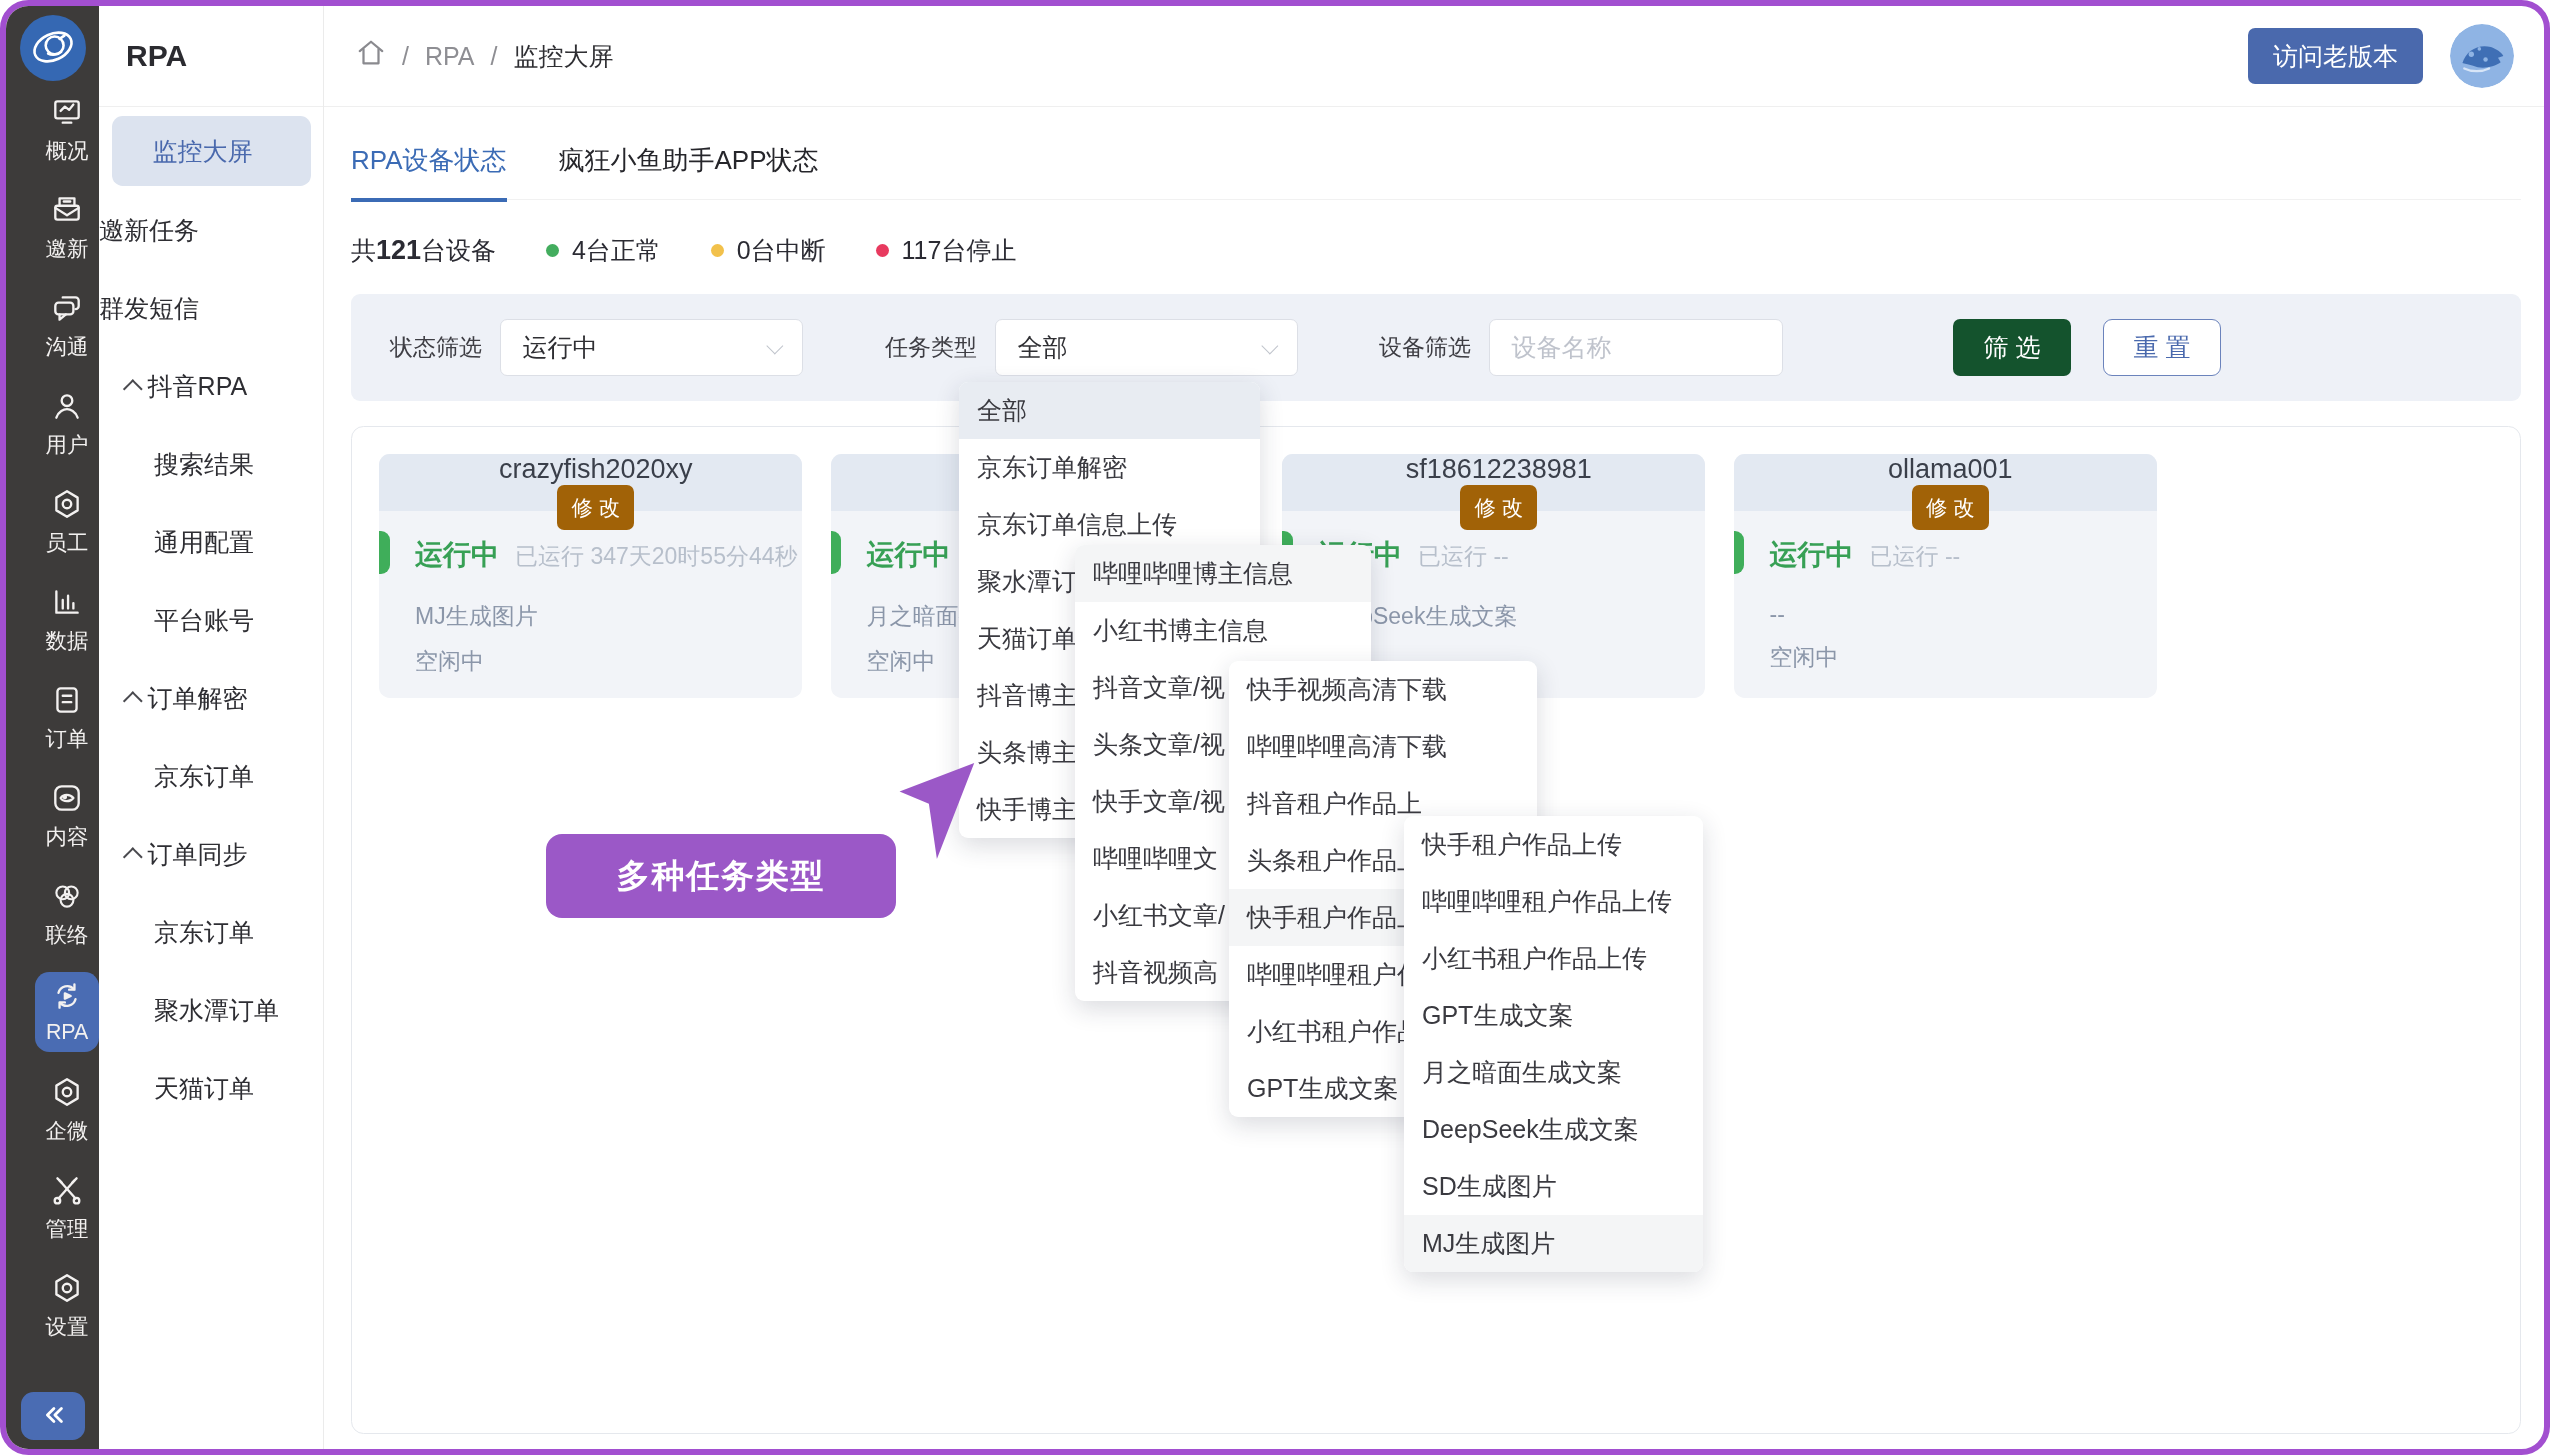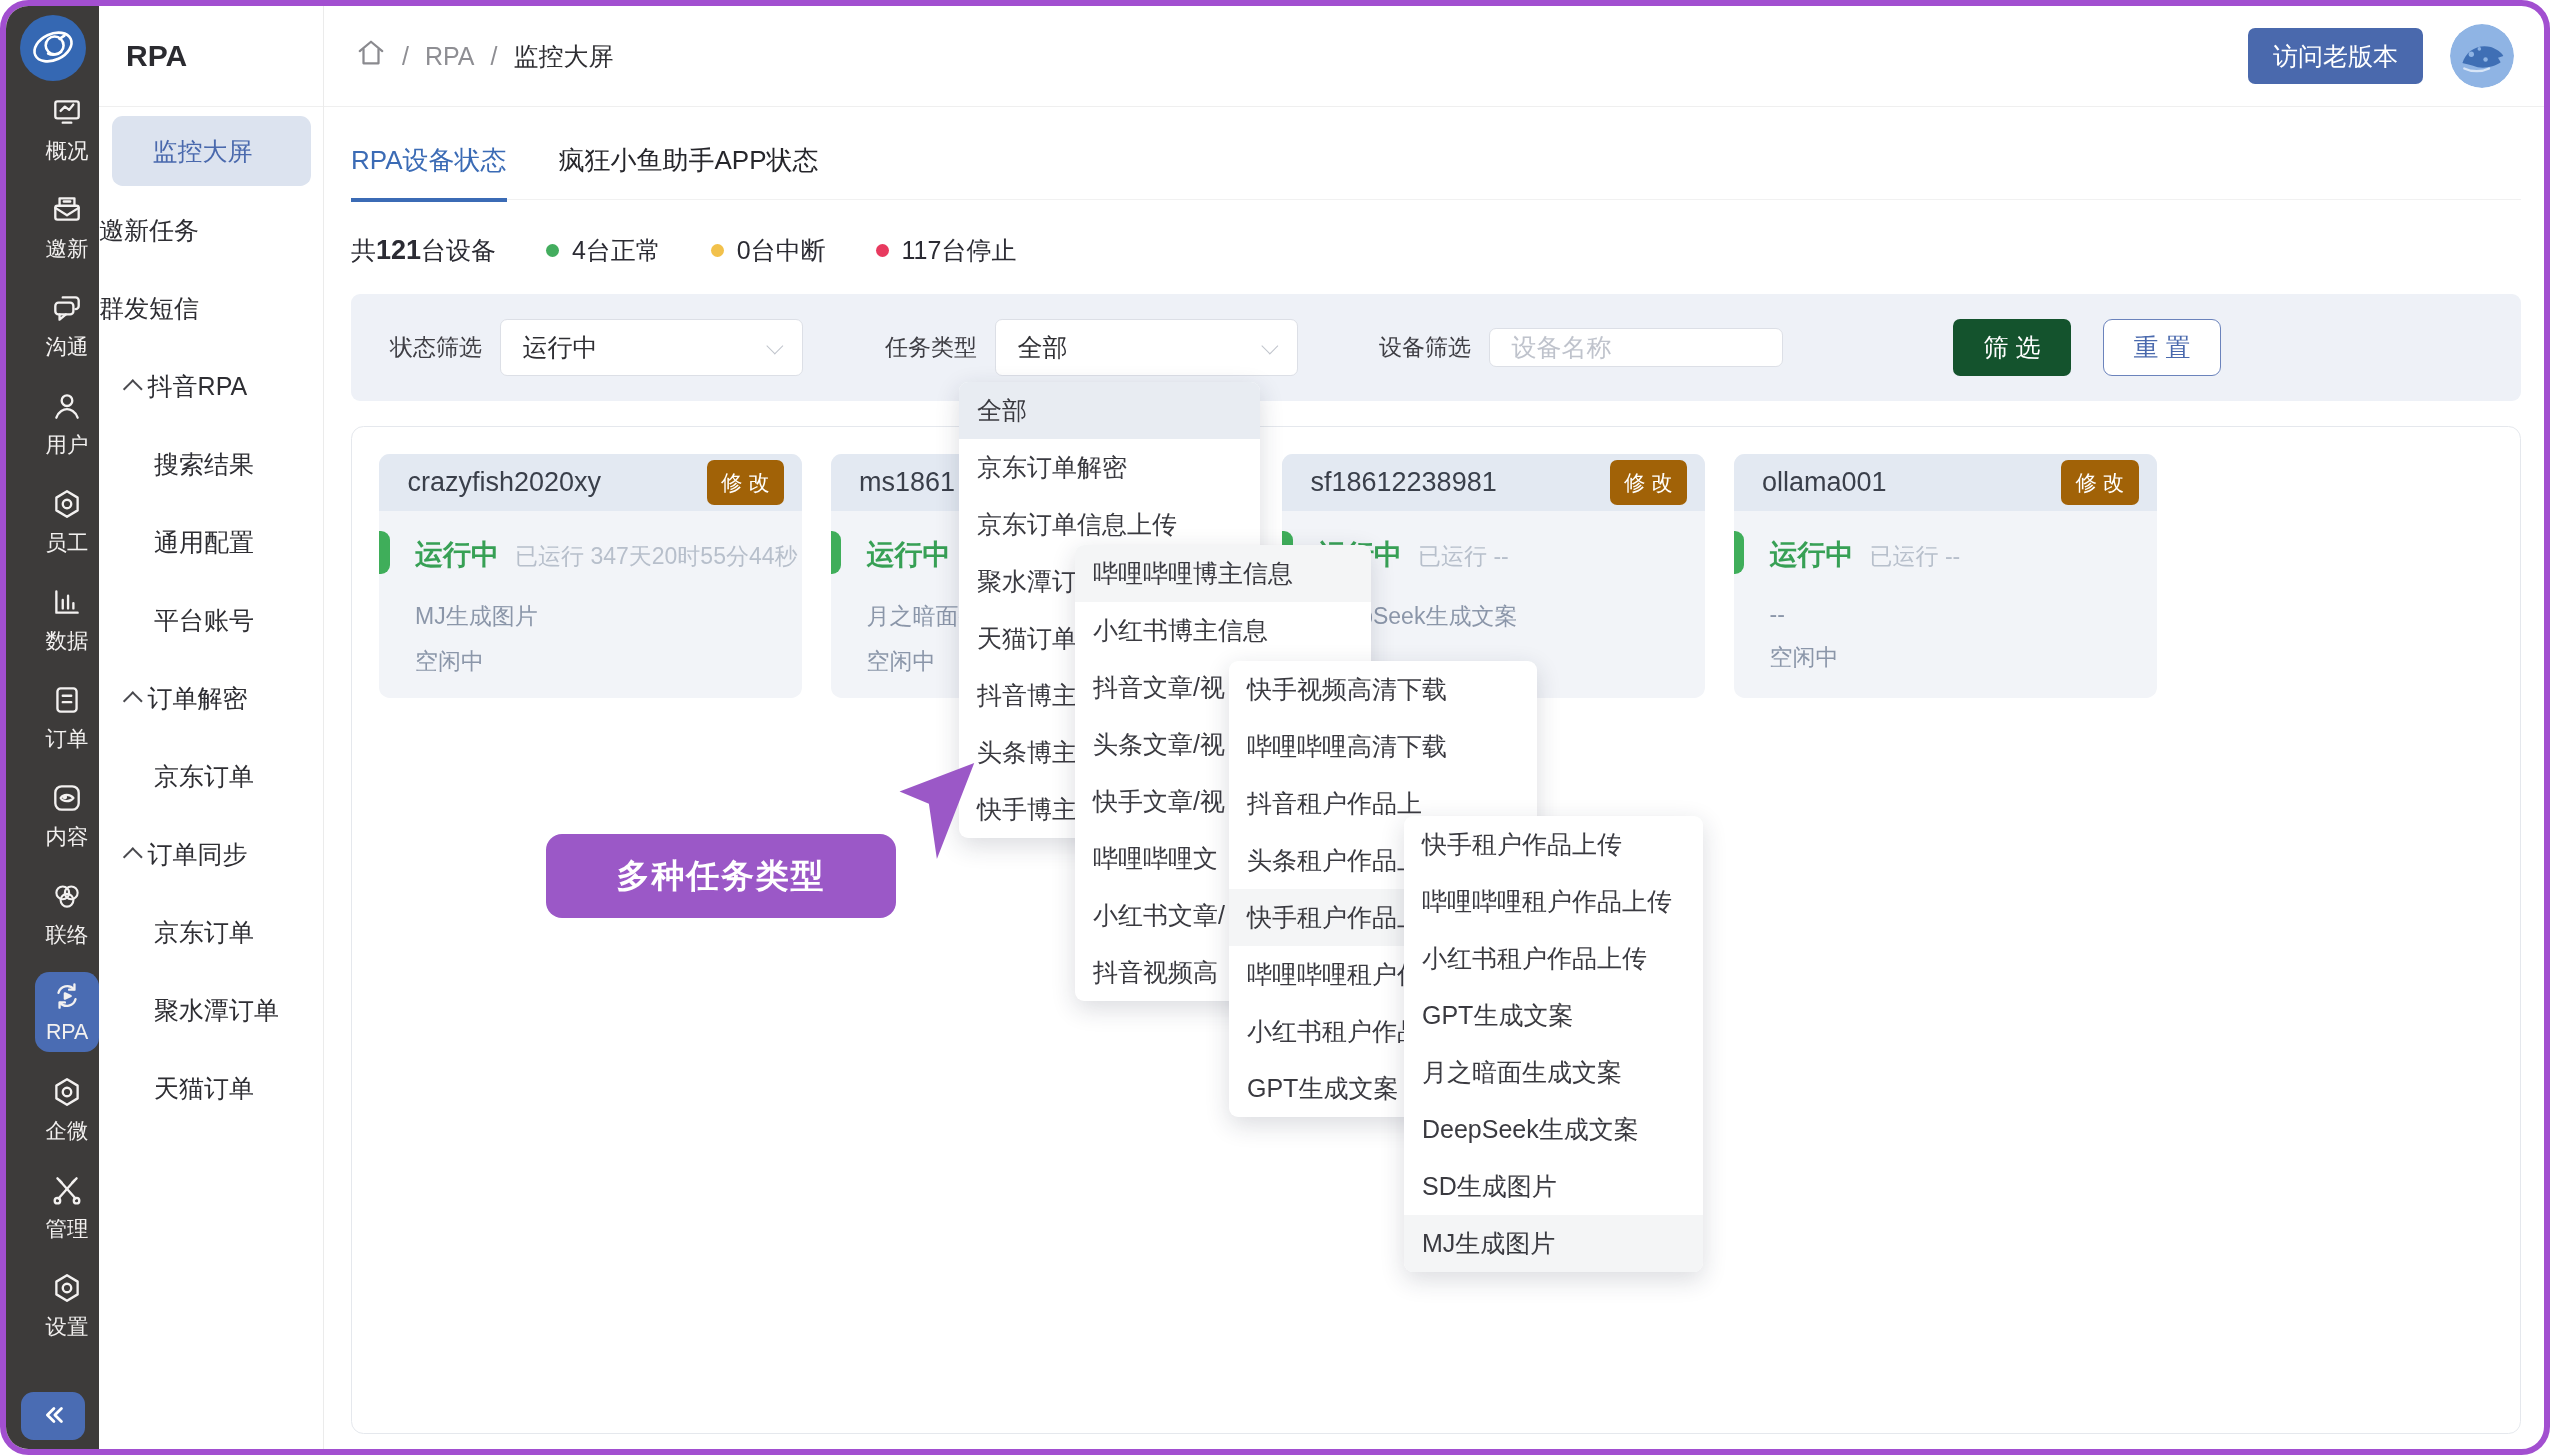--- a/index.html
+++ b/index.html
@@ -41,30 +41,30 @@
 
   .summary { display:flex; align-items:center; margin-top:34px; font-size:25px; color:#2B2B33; gap:50px; }
   .summary b { font-size:27px; }
   .seg { display:flex; align-items:center; gap:12.5px; }
   .dot { width:13.4px; height:13.4px; border-radius:50%; }
 
   .filterbar { margin-top:27px; height:107px; background:#EEF1F7; border-radius:9px; display:flex; align-items:center; padding:0 39px; box-sizing:border-box; }
   .flabel { font-size:23px; color:#3E3E44; margin-right:18px; white-space:nowrap; }
   .select { width:303px; height:57px; background:#fff; border:0.9px solid #DCDFE6; border-radius:7.1px; display:flex; align-items:center; padding:0 21.4px; font-size:25px; color:#2F2F33; position:relative; box-sizing:border-box; cursor:pointer; }
   .chev { position:absolute; right:21.4px; top:19.6px; width:10.7px; height:10.7px; border-right:1.8px solid #C0C4CC; border-bottom:1.8px solid #C0C4CC; transform:rotate(45deg); }
-  .finput { width:294px; height:39px; background:#fff; border:0.9px solid #DCDFE6; border-radius:7.1px; padding:0 21.4px; font-size:25px; color:#2F2F33; box-sizing:border-box; font-family:"Liberation Sans",sans-serif; }
+  .finput { width:294px; height:57px; background:#fff; border:0.9px solid #DCDFE6; border-radius:7.1px; padding:0 21.4px; font-size:25px; color:#2F2F33; box-sizing:border-box; font-family:"Liberation Sans",sans-serif; }
   .finput::placeholder { color:#BFC3CC; }
   .gap2 { margin-left:82px; } .gap3 { margin-left:81px; }
   .btn-filter { margin-left:170px; width:118px; height:57px; background:#14532d; color:#fff; font-size:25px; border-radius:7.1px; border:none; cursor:pointer; }
   .btn-reset { margin-left:32px; width:118px; height:57px; background:#fff; color:#4A69AD; font-size:25px; border-radius:9px; border:1.8px solid #6B83BC; box-sizing:border-box; cursor:pointer; }
 
   .panel { margin-top:25px; border:0.9px solid #E5E8ED; border-radius:12.5px; height:1008px; box-sizing:border-box; padding:27px; }
   .cards { display:flex; gap:28.5px; }
   .card { width:423px; height:244px; border-radius:10.7px; overflow:hidden; background:#F2F4F8; flex-shrink:0; }
-  .card-head { height:57px; background:#E3E9F2; display:flex; align-items:center; justify-content:space-between; padding:0 18px 0 28.5px; }
+  .card-head { height:57px; background:#E3E9F2; display:flex; align-items:center; justify-content:space-between; padding:0 18px 0 28.5px;flex-direction:column; }
   .card-title { font-size:27px; color:#3A3F4A; white-space:nowrap; }
   .edit-btn { background:#a16207; color:#fff; font-size:21.4px; padding:8px 14.3px; border-radius:7.1px; border:none; cursor:pointer; flex-shrink:0; }
   .card-body { position:relative; padding:25px 0 0 36px; }
   .pill { position:absolute; left:0; top:19.6px; width:10.7px; height:43px; background:#3FAE5A; border-radius:0 9px 9px 0; }
   .status-line { display:flex; align-items:baseline; gap:16px; white-space:nowrap; }
   .status { font-size:28px; font-weight:bold; color:#37A055; }
   .runtime { font-size:23px; color:#B7BFCB; }
   .task { margin-top:27px; font-size:23px; color:#8B96A9; white-space:nowrap; }
   .idle { margin-top:14.3px; font-size:23px; color:#8B96A9; }
 

